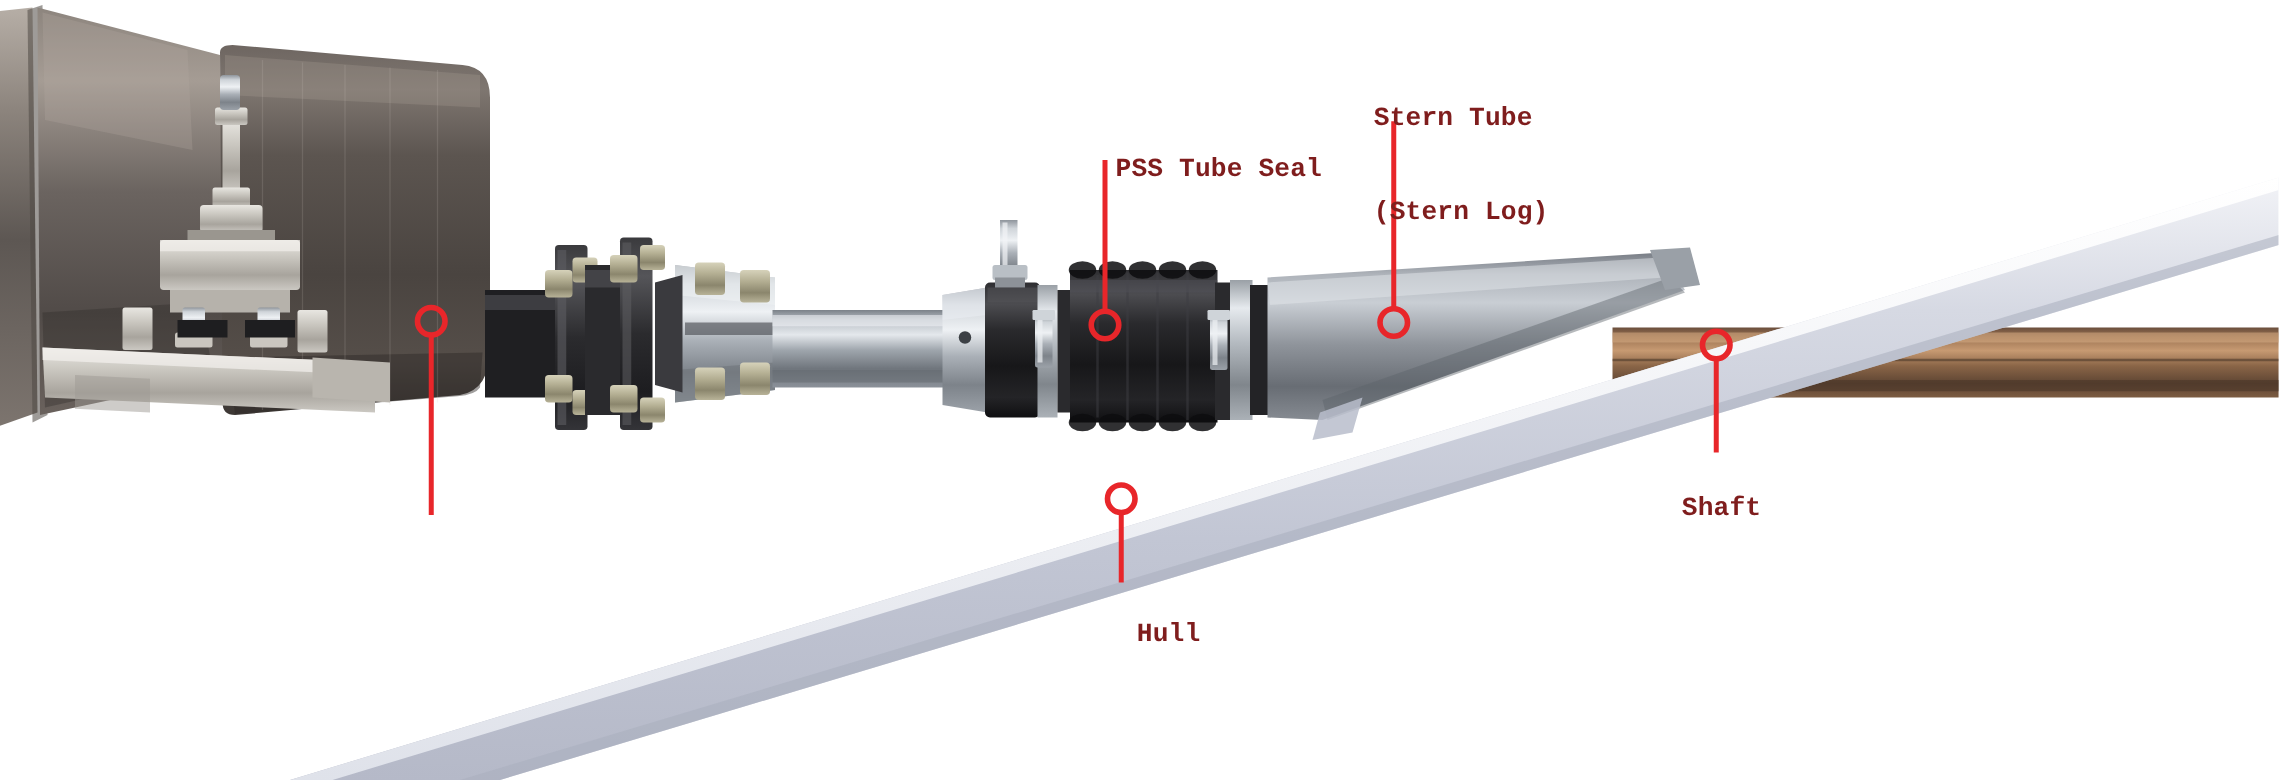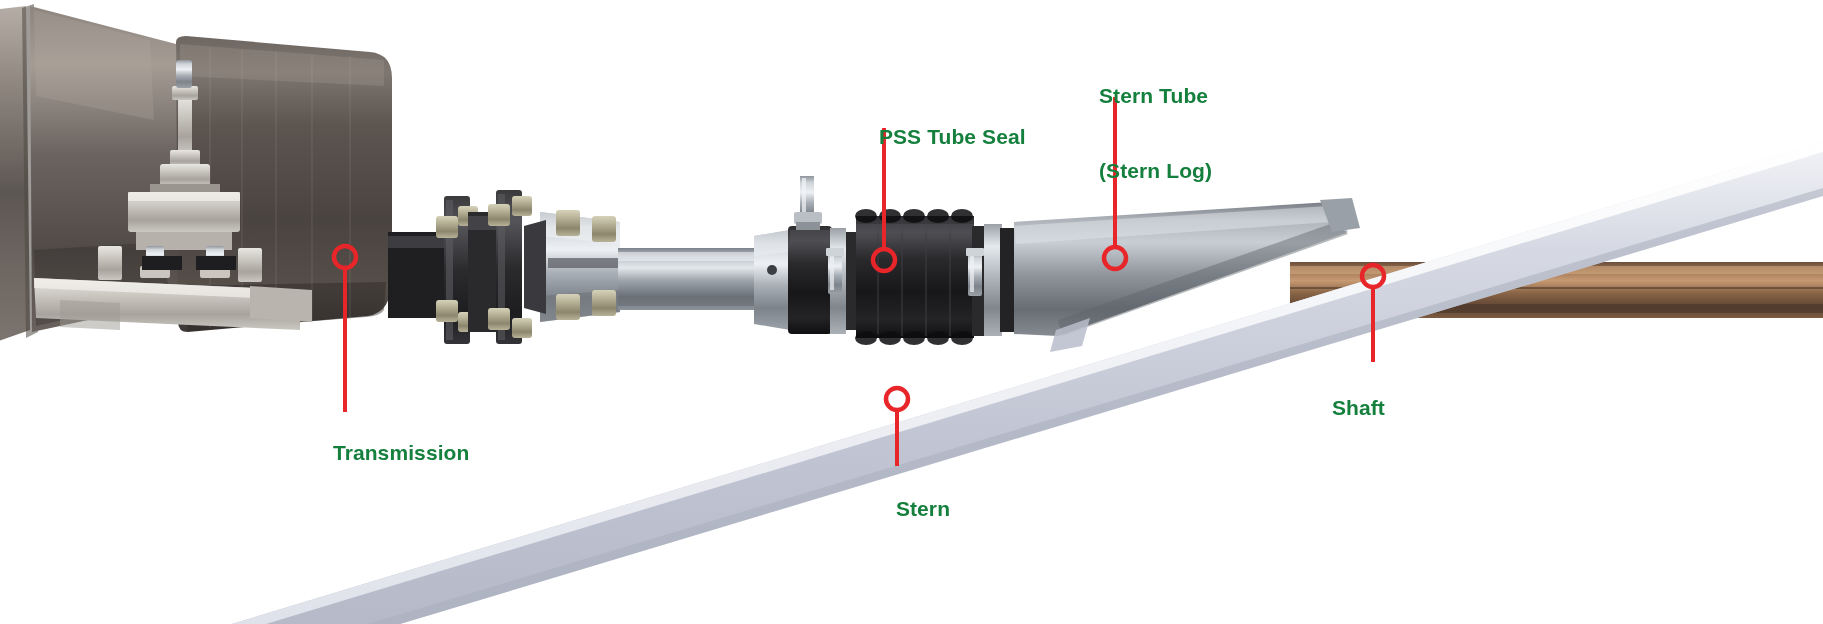--- a/index.html
+++ b/index.html
@@ -8,27 +8,27 @@
     width:1823px;height:624px;
     background:#ffffff;
     font-family:"Liberation Sans", sans-serif;
     overflow:hidden;
     position:relative;
   }
   #stage{position:absolute;left:0;top:0;width:1823px;height:624px;background:#fff;}
   #stage svg{position:absolute;left:0;top:0;}
   .callout-label{
     position:absolute;
-    color:#15803d;
+    color:#7f1d1d;
     font-weight:bold;
     font-size:21px;
     line-height:25px;
     white-space:pre;
     letter-spacing:0.1px;
-    font-family:Liberation Sans, sans-serif;
+    font-family:Liberation Mono, monospace;
   }
 </style>
 </head>
 <body>
 
 <div id="stage">
 
 <svg width="1823" height="624" viewBox="0 0 1823 624" xmlns="http://www.w3.org/2000/svg">
   <defs>
 
@@ -338,34 +338,31 @@
           <line x1="1373" y1="287" x2="1373" y2="362" stroke="#e8262a" stroke-width="4"></line>
           <circle cx="1373" cy="276" r="11" fill="none" stroke="#e8262a" stroke-width="4.5"></circle>
         </g>
         <g>
           <line x1="897" y1="410" x2="897" y2="466" stroke="#e8262a" stroke-width="4"></line>
           <circle cx="897" cy="399" r="11" fill="none" stroke="#e8262a" stroke-width="4.5"></circle>
         </g>
       </g>
 </svg>
 
-<div class="callout-label" style="left:321px;top:415px;">
-  <span>Transmission</span>
-</div>
 
 <div class="callout-label" style="left:867px;top:99px;">
   <span>PSS Tube Seal</span>
 </div>
 
 <div class="callout-label" style="left:1099px;top:33px;">
   <div>Stern Tube</div>
   <div>(Stern Log)</div>
 </div>
 
 <div class="callout-label" style="left:1320px;top:370px;">
   <span>Shaft</span>
 </div>
 
 <div class="callout-label" style="left:884px;top:471px;">
-  <span>Stern</span>
+  <span>Hull</span>
 </div>
 
 </div>
 
 </body></html>

